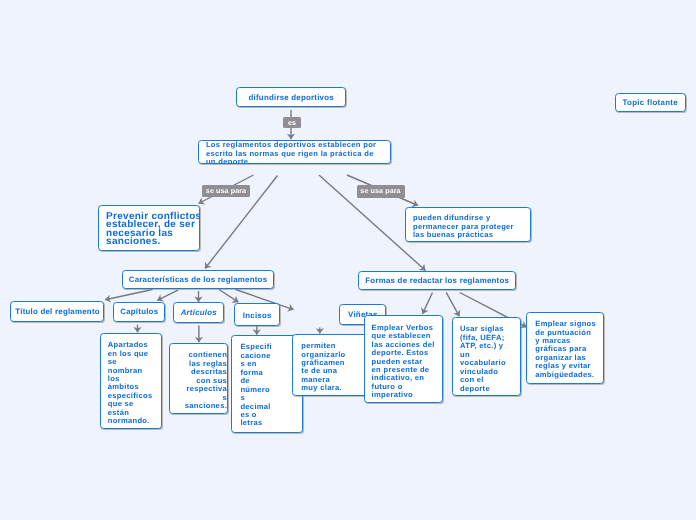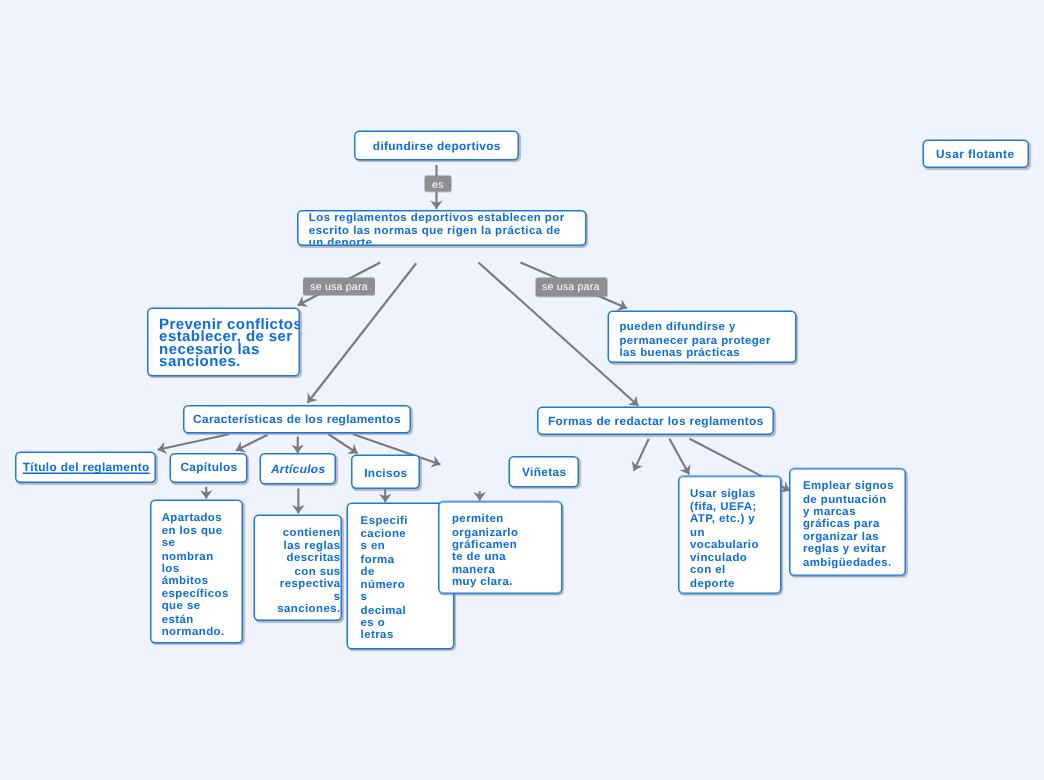--- a/index.html
+++ b/index.html
@@ -21,21 +21,21 @@
     display:flex;align-items:center;
     overflow:hidden;
   }
   .node .txt{width:100%;display:block;white-space:pre;will-change:opacity;}
   .center .txt{text-align:center;text-indent:.4px;}
   .center{padding-top:1.6px;}
   .lbl > span{will-change:opacity;}
   .lbl{
     position:absolute;box-sizing:border-box;
     background:#8e8e93;color:#ffffff;border-radius:1.5px;
-    font-size:7.1px;font-weight:normal;letter-spacing:.12px;
+    font-size:7.1px;font-weight:bold;letter-spacing:.12px;
     display:flex;align-items:center;justify-content:center;
     white-space:pre;
     will-change:opacity;
   }
 </style>
 </head>
 <body>
 
 <div id="canvas">
 
@@ -102,21 +102,21 @@
   </div>
 
   <div class="node center" style="left:358px;top:271px;width:158px;height:19px;font-size:7.9px;letter-spacing:.23px;line-height:10px;">
     <span class="txt">Formas de redactar los reglamentos</span>
   </div>
 
   <div class="node center" style="left:121.5px;top:269.5px;width:152.6px;height:19.4px;font-size:7.9px;letter-spacing:.23px;line-height:10px;">
     <span class="txt">Características de los reglamentos</span>
   </div>
 
-  <div class="node center" style="left:10.3px;top:301.3px;width:94px;height:20.4px;font-size:7.9px;letter-spacing:.23px;line-height:10px;text-decoration:underline;">
+  <div class="node center" style="left:10.3px;top:301.3px;width:94px;height:20.4px;font-size:7.9px;letter-spacing:.23px;line-height:10px;">
     <span class="txt">Título del reglamento</span>
   </div>
 
   <div class="node center" style="left:112.7px;top:301.5px;width:52.8px;height:20.3px;font-size:7.9px;letter-spacing:.23px;line-height:10px;">
     <span class="txt">Capítulos</span>
   </div>
 
   <div class="node center" style="left:172.8px;top:302.3px;width:51.6px;height:20.8px;font-size:7.9px;letter-spacing:.23px;line-height:10px;font-style:italic;">
     <span class="txt">Artículos</span>
   </div>
@@ -167,20 +167,31 @@
 
   <div class="node" style="left:292px;top:333.7px;width:83px;height:62.6px;font-size:7.6px;letter-spacing:.3px;line-height:8.45px;padding:5px 0 0 8.3px;">
     <span class="txt">permiten
 organizarlo
 gráficamen
 te de una
 manera
 muy clara.</span>
   </div>
 
+  <div class="node" style="left:363.9px;top:315.2px;width:78.9px;height:87.4px;font-size:7.6px;letter-spacing:.3px;line-height:8.45px;padding:5.8px 0 0 6.7px;">
+    <span class="txt">Emplear Verbos
+que establecen
+las acciones del
+deporte. Estos
+pueden estar
+en presente de
+indicativo, en
+futuro o
+imperativo</span>
+  </div>
 
   <div class="node" style="left:452.3px;top:316.8px;width:69px;height:79.7px;font-size:7.6px;letter-spacing:.3px;line-height:8.45px;padding:5px 0 0 6.7px;">
     <span class="txt">Usar siglas
 (fifa, UEFA;
 ATP, etc.) y
 un
 vocabulario
 vinculado
 con el
 deporte</span>
@@ -190,16 +201,16 @@
     <span class="txt">Emplear signos
 de puntuación
 y marcas
 gráficas para
 organizar las
 reglas y evitar
 ambigüedades.</span>
   </div>
 
   <div class="node center" style="left:614.5px;top:92.8px;width:71px;height:19.7px;font-size:7.9px;letter-spacing:.31px;line-height:10px;">
-    <span class="txt">Usar flotante</span>
+    <span class="txt">Topic flotante</span>
   </div>
 
 </div>
 
 </body></html>

